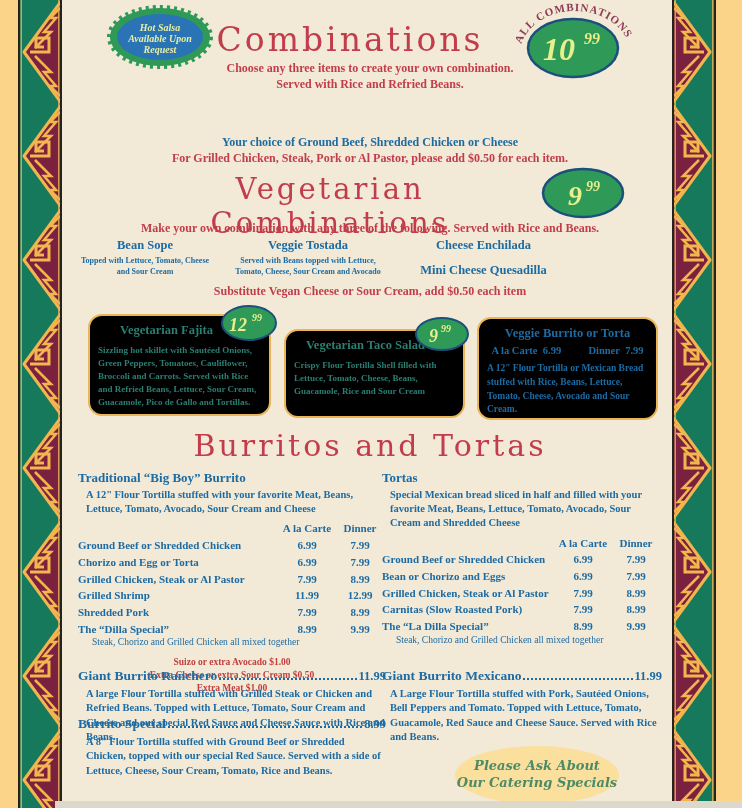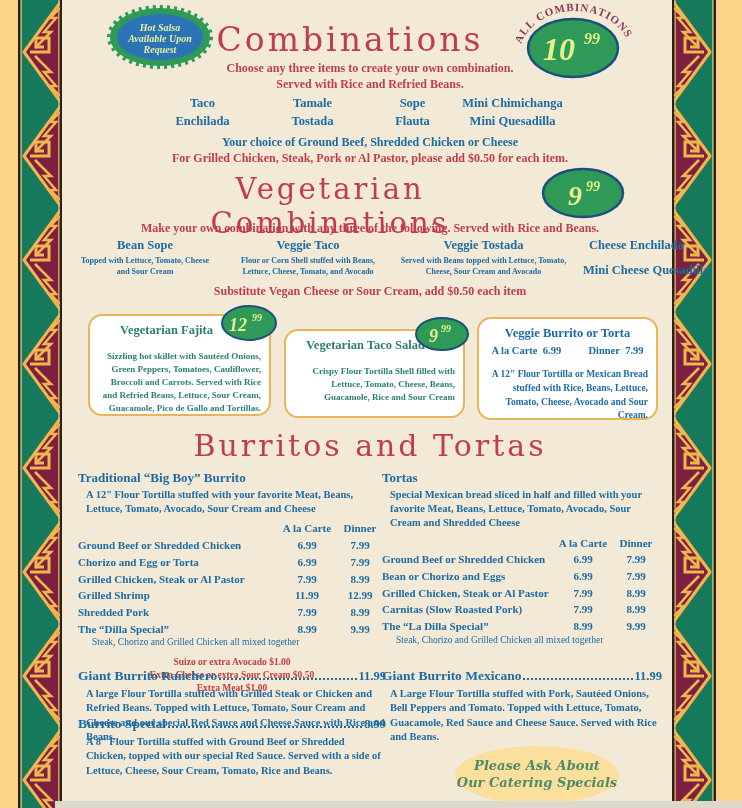--- a/index.html
+++ b/index.html
@@ -14,23 +14,23 @@
   .red{color:#c23d4b;}
   .teal{color:#2b7f72;}
   .script-title{font-family:"DejaVu Serif",serif;font-weight:400;letter-spacing:3px;color:#c23d4b;}
   .sub{font-size:12px;font-weight:700;line-height:1.3;}
   .items-grid{display:grid;grid-template-columns:115px 105px 95px 105px;}
   .items-grid div{text-align:center;font-size:12.5px;font-weight:700;color:#1d6ba3;line-height:1.45;white-space:nowrap;}
   .veg-grid{display:grid;grid-template-columns:150px 160px 175px 115px;gap:8px;}
   .veg-cell{text-align:center;padding:0 4px;}
   .veg-name{font-size:12.5px;font-weight:700;color:#1d6ba3;}
   .veg-desc{font-size:8px;font-weight:700;color:#1d6ba3;line-height:1.4;margin-top:2px;}
-  .box{position:absolute;background:#ffffff;border:2.5px solid #e9b558;border-radius:14px;padding:7px 8px;box-sizing:border-box;}
+  .box{position:absolute;background:#000000;border:2.5px solid #e9b558;border-radius:14px;padding:7px 8px;box-sizing:border-box;}
   .box-title{font-size:12.5px;font-weight:700;text-align:center;}
-  .box-desc{font-size:9px;font-weight:700;text-align:right;line-height:1.45;margin-top:12px;}
+  .box-desc{font-size:9px;font-weight:700;text-align:left;line-height:1.45;margin-top:6px;}
   .price-grid{display:grid;grid-template-columns:1fr 54px 52px;font-size:11px;font-weight:700;color:#1d6ba3;line-height:1.52;}
   .price-grid .num{text-align:center;}
   .price-head{font-size:11px;font-weight:700;color:#1d6ba3;}
   .col-heading{font-size:13px;font-weight:700;color:#1d6ba3;}
   .col-desc{font-size:10.5px;font-weight:700;color:#1d6ba3;line-height:1.35;padding-left:8px;margin-top:2px;}
   .row-note{font-size:9.5px;font-weight:400;color:#1d6ba3;padding-left:14px;}
   .extras{font-size:9.5px;font-weight:700;color:#c2403e;text-align:center;line-height:1.35;}
   .special-line{display:flex;align-items:baseline;}
   .special-name{font-size:13.5px;font-weight:700;color:#1d6ba3;white-space:nowrap;}
   .dots{flex:1;border-bottom:2px dotted #1d6ba3;margin:0 2px 3px 2px;}
@@ -99,53 +99,39 @@
     <text font-size="11" font-weight="bold" fill="#8e3b55" letter-spacing="1"><textPath href="#arcT" startOffset="8">ALL COMBINATIONS</textPath></text>
     <text x="27" y="60" font-size="32" font-style="italic" font-weight="bold" fill="#e9ef8d">10</text>
     <text x="68" y="44" font-size="16" font-style="italic" font-weight="bold" fill="#e9ef8d">99</text>
   </svg>
 
   <div class="abs center sub red" style="left:130px;top:61px;width:480px;">
     <div>Choose any three items to create your own combination.</div>
     <div>Served with Rice and Refried Beans.</div>
   </div>
 
-  <div class="abs items-grid" style="left:145px;top:94px;width:420px;">
-    <div>Taco</div>
-    <div>Tamale</div>
-    <div>Sope</div>
-    <div>Mini Chimichanga</div>
-    <div>Enchilada</div>
-    <div>Tostada</div>
-    <div>Flauta</div>
-    <div>Mini Quesadilla</div>
-  </div>
 
   <div class="abs center sub" style="left:110px;top:135px;width:520px;">
     <div class="blue">Your choice of Ground Beef, Shredded Chicken or Cheese</div>
     <div class="red">For Grilled Chicken, Steak, Pork or Al Pastor, please add $0.50 for each item.</div>
   </div>
 
   <div class="abs script-title center" style="left:120px;top:172px;width:420px;font-size:29px;">Vegetarian Combinations</div>
   <svg class="abs" style="left:540px;top:166px;" width="86" height="54" viewBox="0 0 86 54" xmlns="http://www.w3.org/2000/svg">
     <ellipse cx="43" cy="27" rx="40" ry="24" fill="#2f9a57" stroke="#1d4f7c" stroke-width="2.5"></ellipse>
     <text x="28" y="39" font-size="28" font-style="italic" font-weight="bold" fill="#e9ef8d">9</text>
     <text x="46" y="25" font-size="14" font-style="italic" font-weight="bold" fill="#e9ef8d">99</text>
   </svg>
 
   <div class="abs center sub red" style="left:90px;top:221px;width:560px;">Make your own combination with any three of the following. Served with Rice and Beans.</div>
 
   <div class="abs veg-grid" style="left:70px;top:238px;width:600px;">
     <div class="veg-cell">
       <div class="veg-name">Bean Sope</div>
       <div class="veg-desc">Topped with Lettuce, Tomato, Cheese and Sour Cream</div>
-    </div>
-    <div class="veg-cell">
-      <div class="veg-name">Veggie Taco</div>
-      <div class="veg-desc">Flour or Corn Shell stuffed with Beans, Lettuce, Cheese, Tomato, and Avocado</div>
     </div>
     <div class="veg-cell">
       <div class="veg-name">Veggie Tostada</div>
       <div class="veg-desc">Served with Beans topped with Lettuce, Tomato, Cheese, Sour Cream and Avocado</div>
     </div>
     <div class="veg-cell">
       <div class="veg-name">Cheese Enchilada</div>
       <div class="veg-name" style="margin-top:10px;white-space:nowrap;">Mini Cheese Quesadilla</div>
     </div>
   </div>

